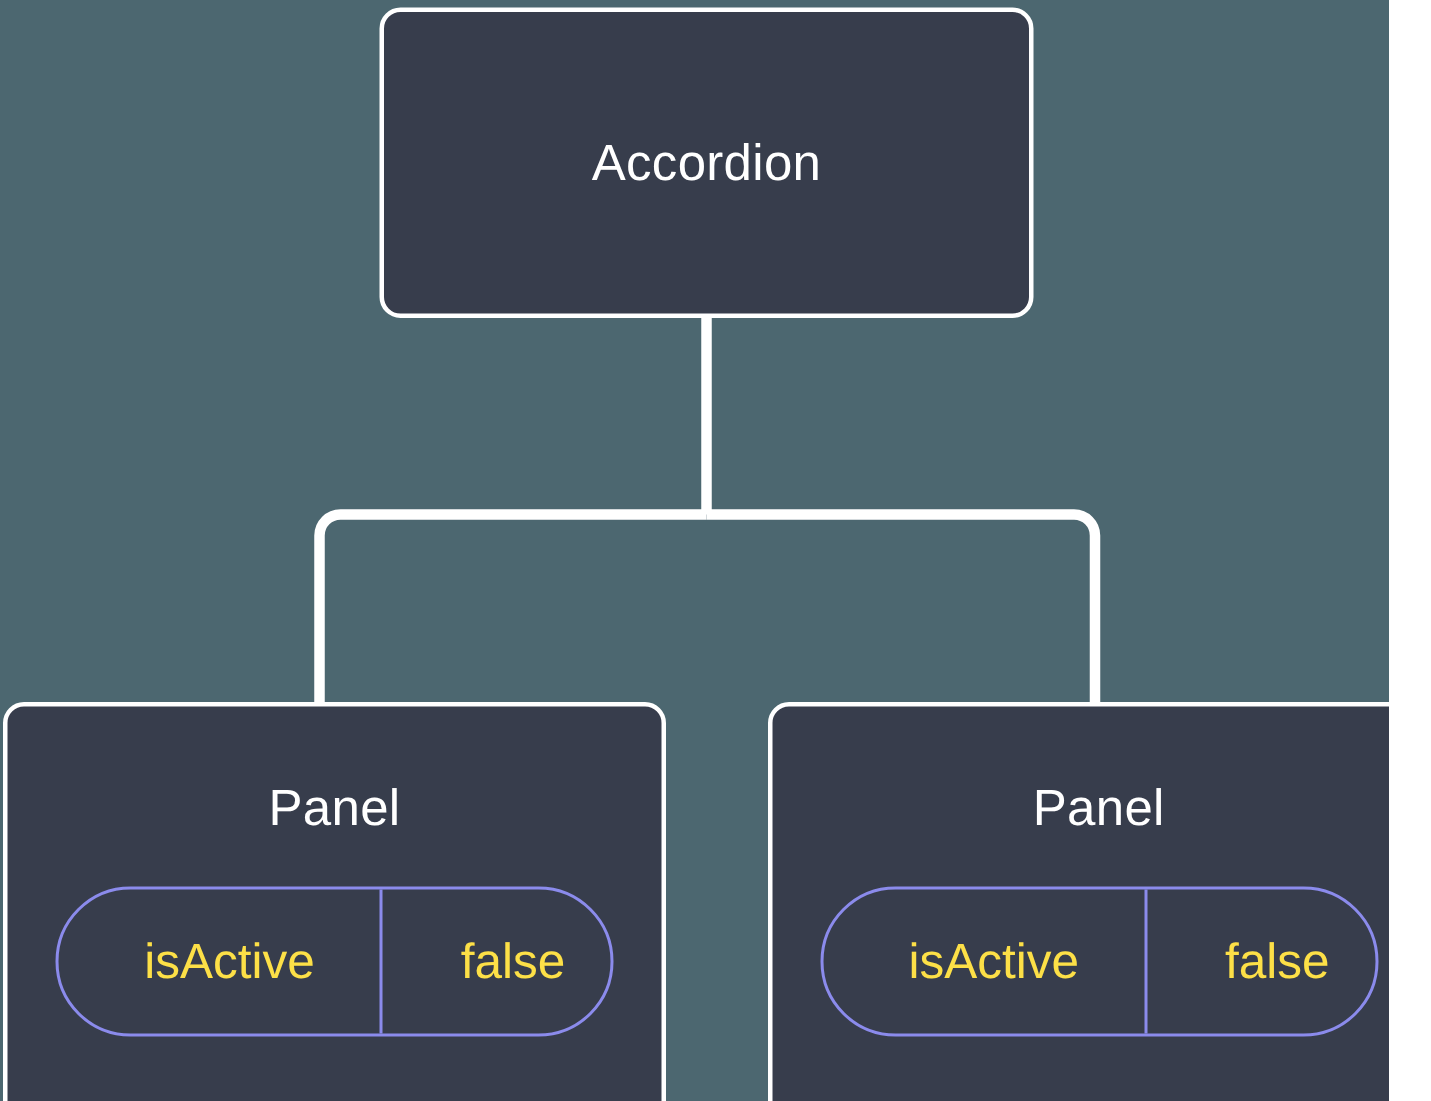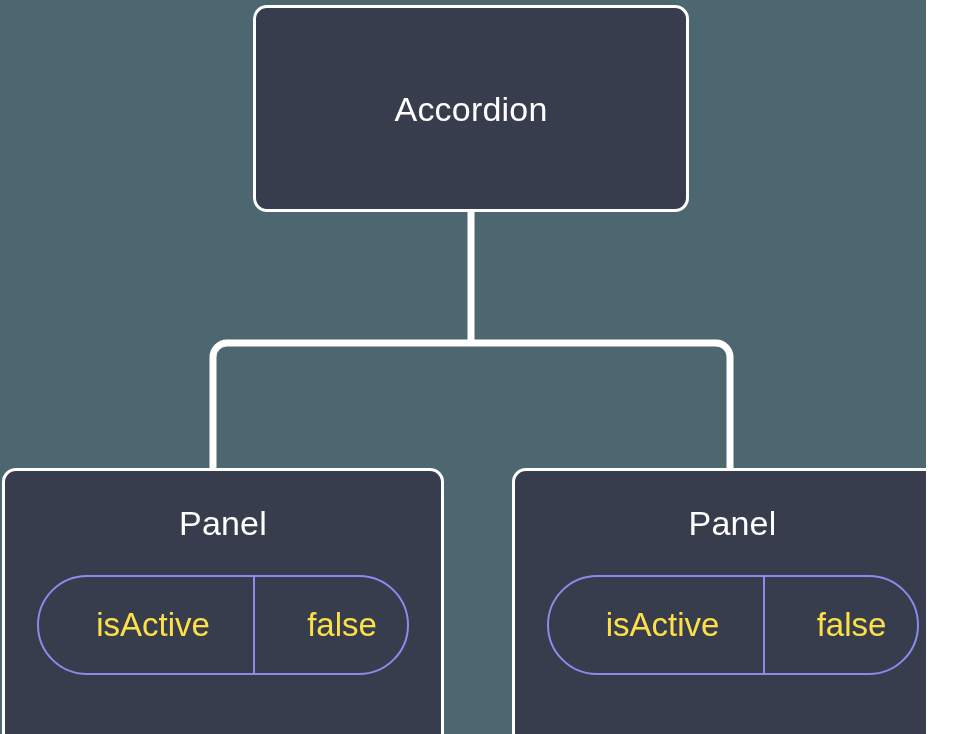--- a/index.html
+++ b/index.html
@@ -72,21 +72,21 @@
   }
   #node-panel-0 {
     left: 2px;
     width: 442px;
   }
   #node-panel-1 {
     left: 512px;
     width: 441px;
   }
   .panel-node .node-title {
-    margin-top: 32px;
+    margin-top: 48px;
   }
 
   
   .prop-badge {
     margin-top: 32px;
     box-sizing: border-box;
     height: 100px;
     border: 2px solid #8b8bec;
     border-radius: 50px;
     display: flex;

